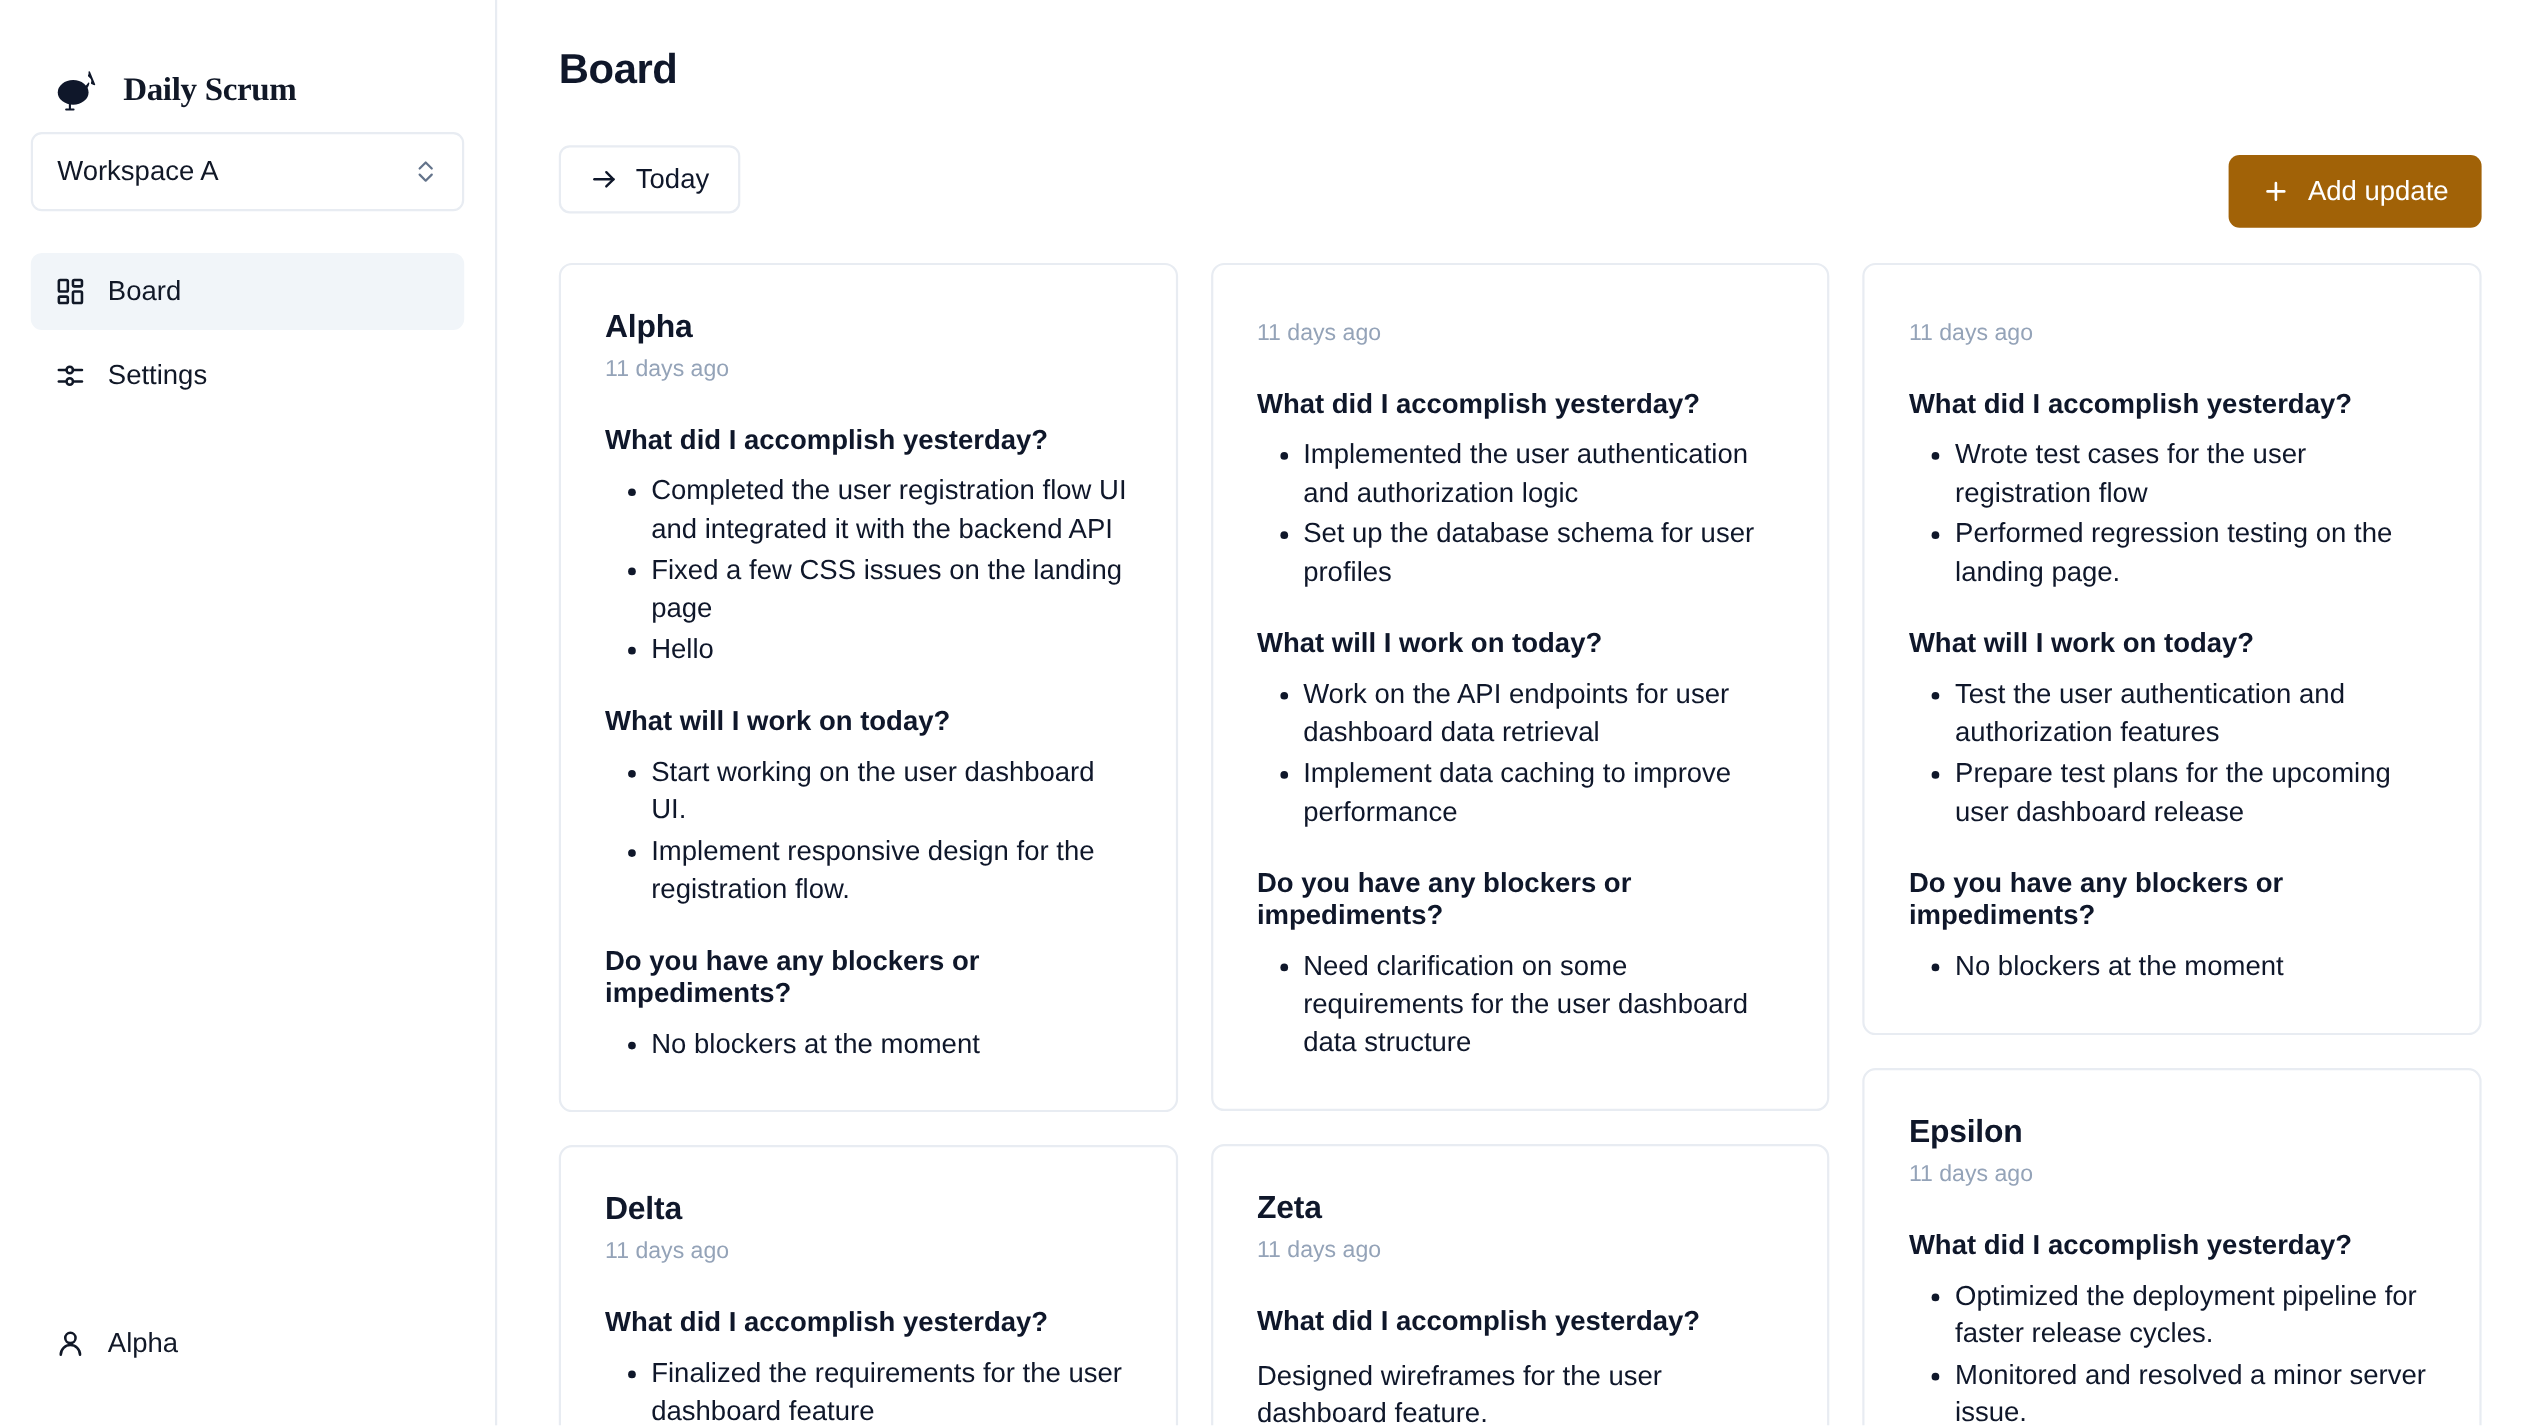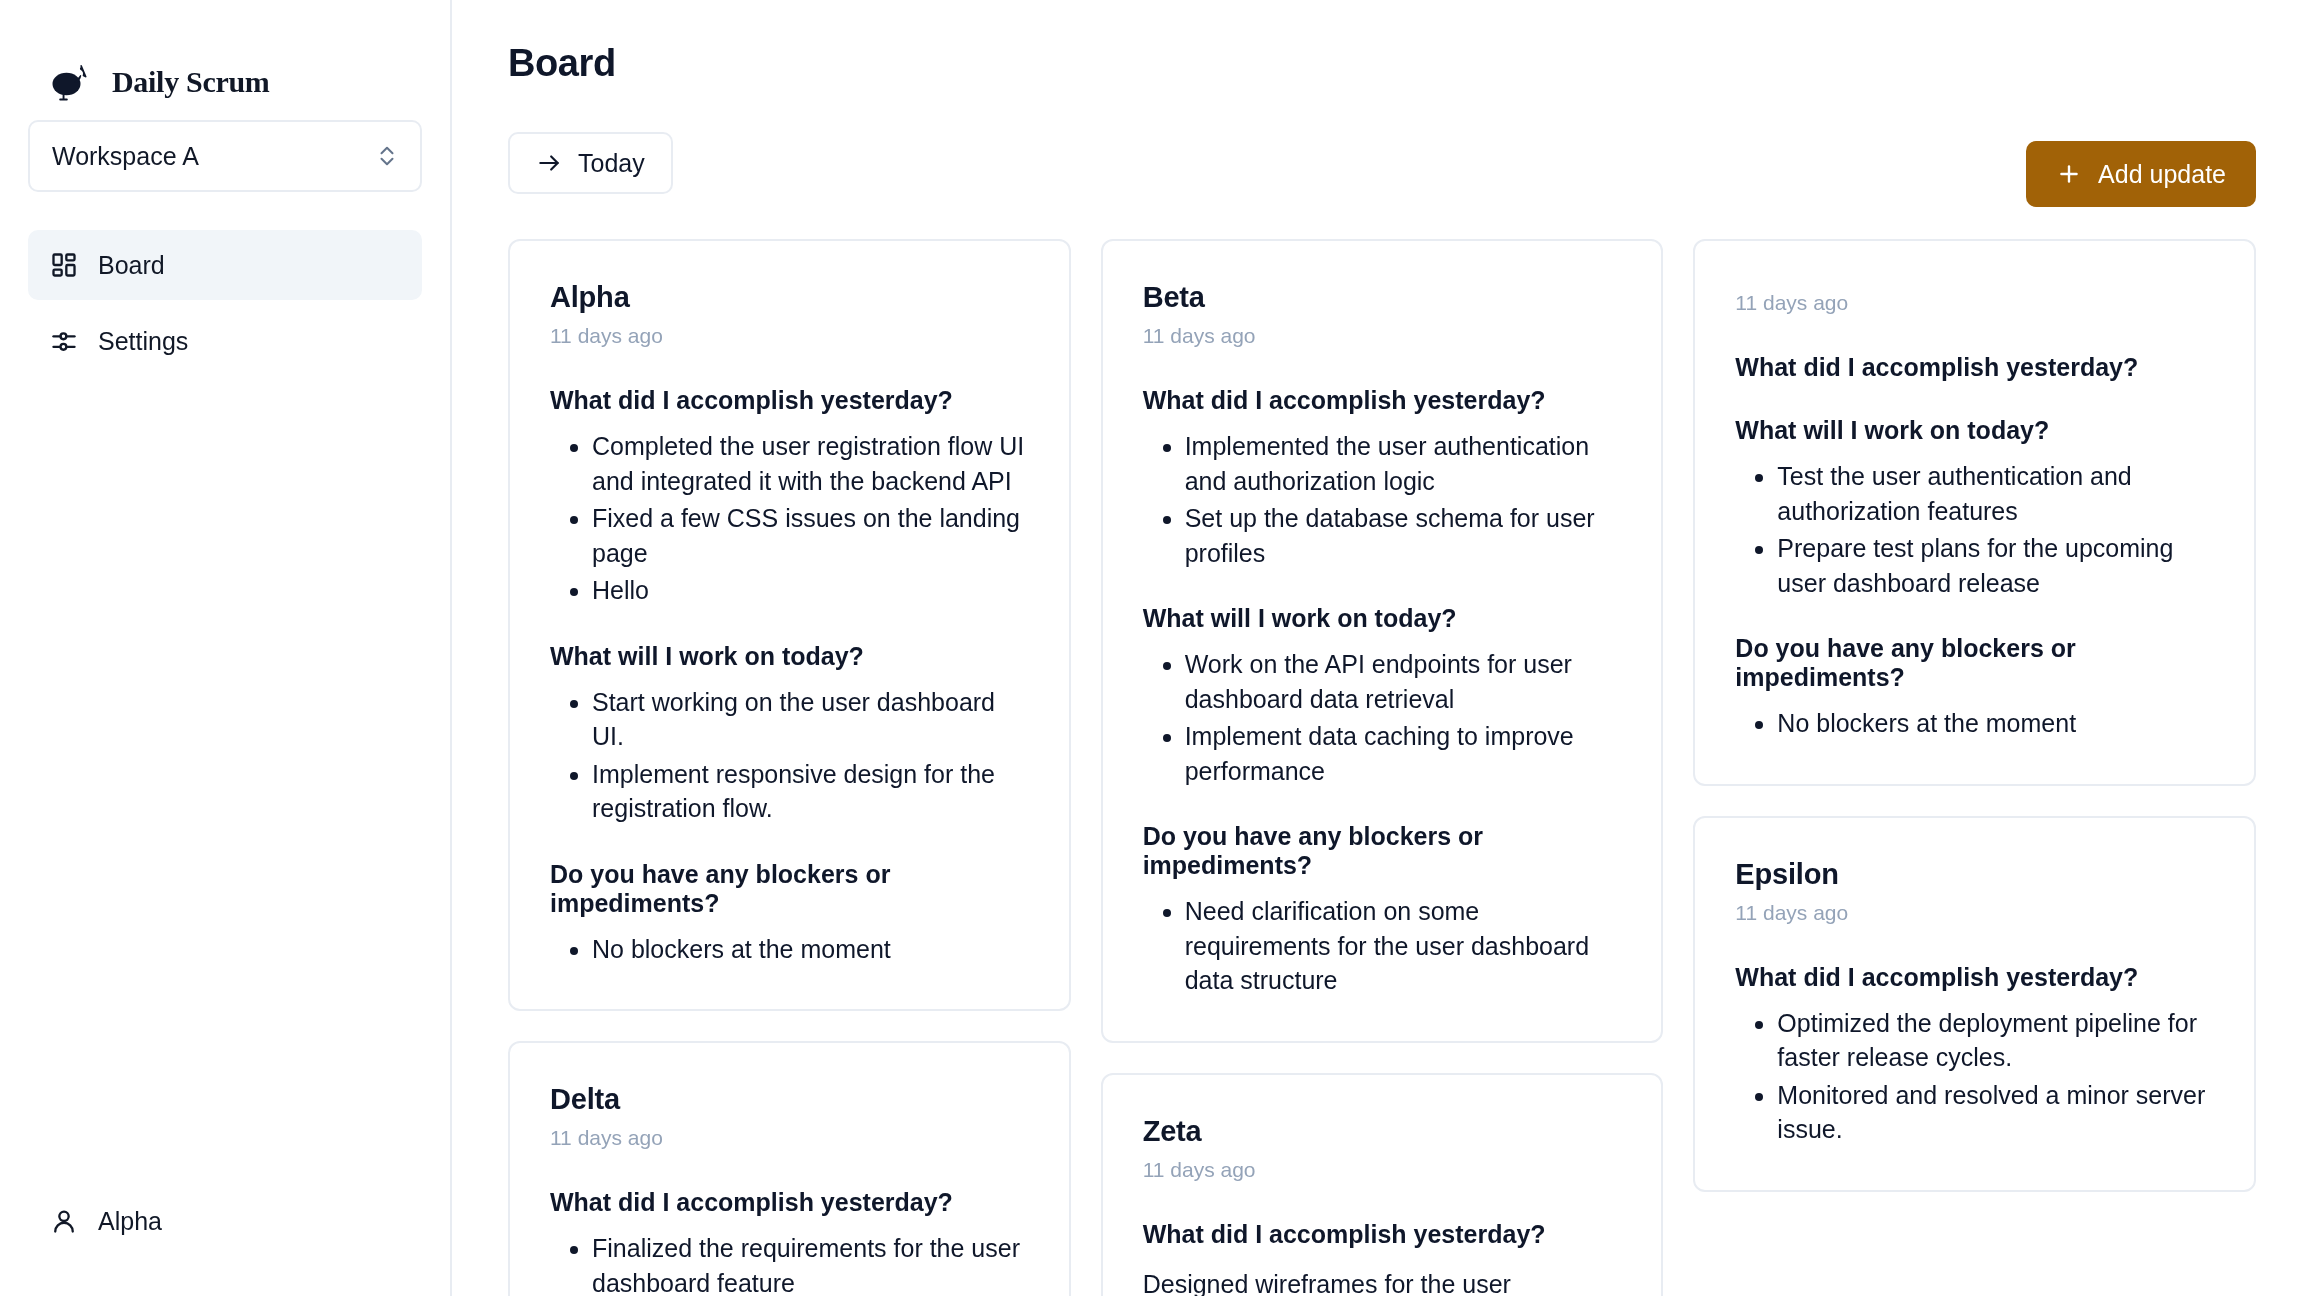--- a/index.html
+++ b/index.html
@@ -341,21 +341,20 @@
                 <div class="section-q">What did I accomplish yesterday?</div>
                 <ul>
                   <li>Finalized the requirements for the user dashboard feature</li>
                 </ul>
               </div>
             </div>
           </div>
         </div>
         <div class="board-column">
           <div class="card">
-            <div class="card-title">Beta</div>
             <div class="card-time">11 days ago</div>
             <div class="card-body">
               <div class="section">
                 <div class="section-q">What did I accomplish yesterday?</div>
                 <ul>
                   <li>Implemented the user authentication and authorization logic</li>
                   <li>Set up the database schema for user profiles</li>
                 </ul>
               </div>
               <div class="section">
@@ -383,20 +382,24 @@
               </div>
             </div>
           </div>
         </div>
         <div class="board-column">
           <div class="card">
             <div class="card-time">11 days ago</div>
             <div class="card-body">
               <div class="section">
                 <div class="section-q">What did I accomplish yesterday?</div>
+                <ul>
+                  <li>Wrote test cases for the user registration flow</li>
+                  <li>Performed regression testing on the landing page.</li>
+                </ul>
               </div>
               <div class="section">
                 <div class="section-q">What will I work on today?</div>
                 <ul>
                   <li>Test the user authentication and authorization features</li>
                   <li>Prepare test plans for the upcoming user dashboard release</li>
                 </ul>
               </div>
               <div class="section">
                 <div class="section-q">Do you have any blockers or impediments?</div>

